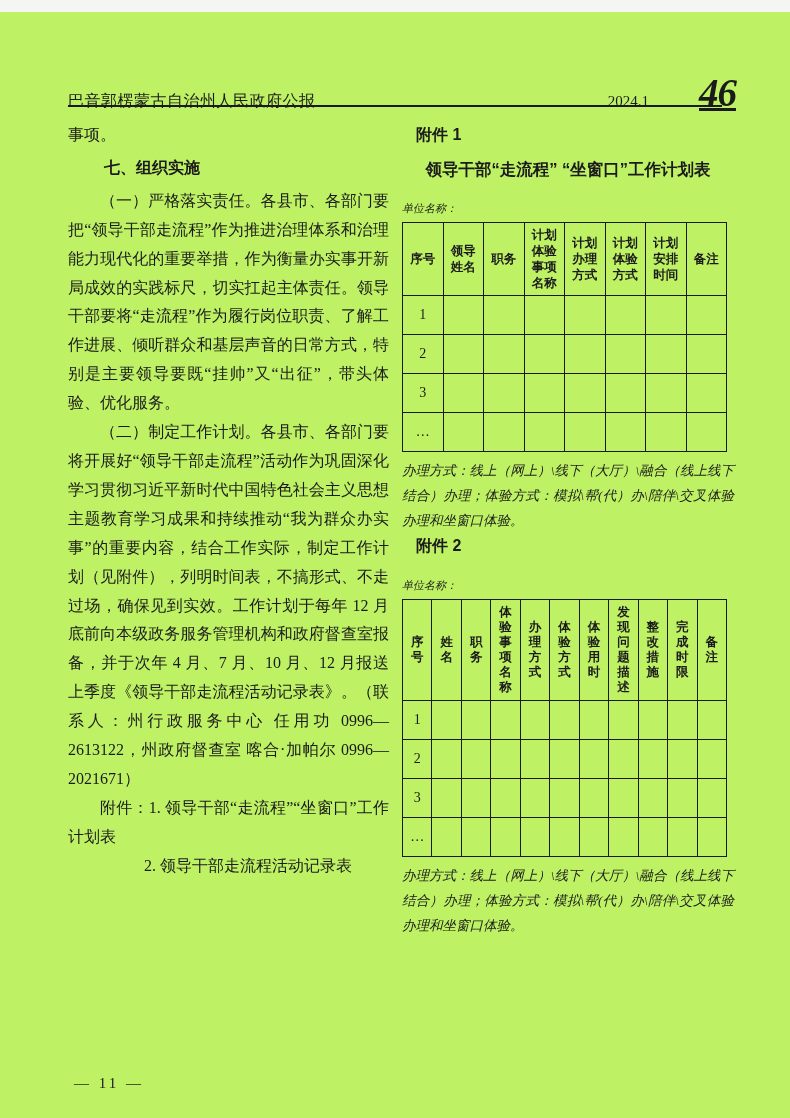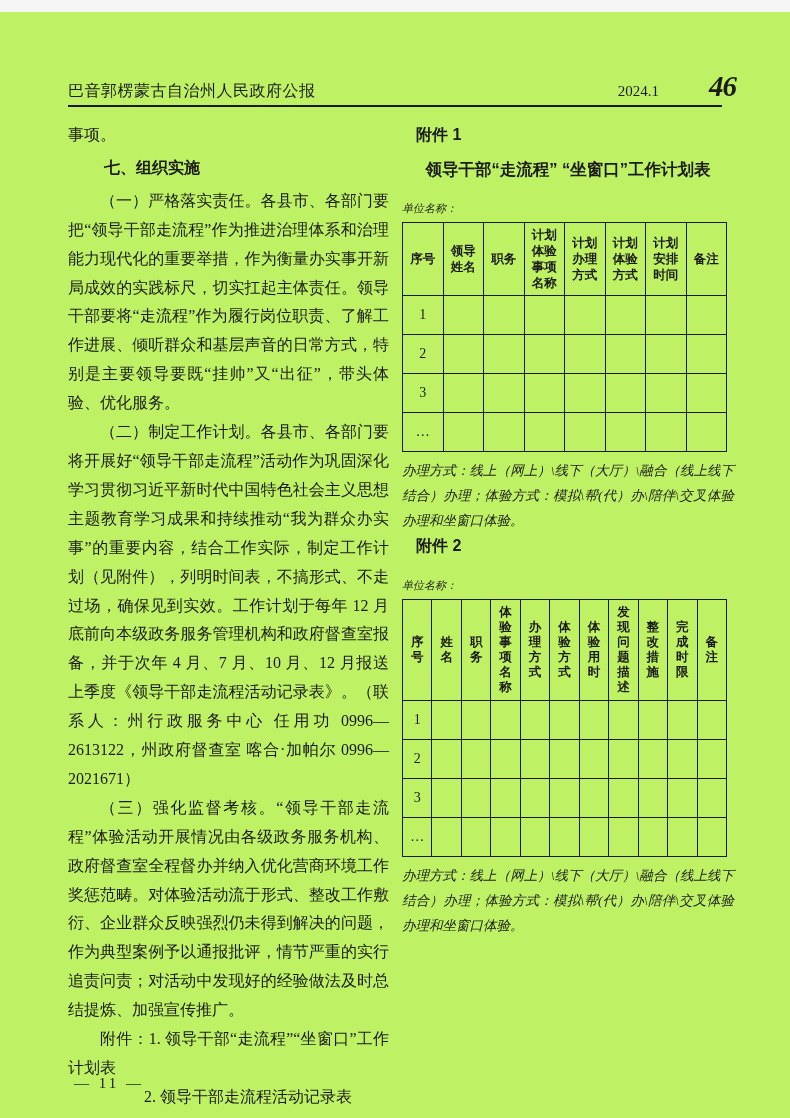--- a/index.html
+++ b/index.html
@@ -22,22 +22,22 @@
     position: absolute; left: 68px; top: 58px; width: 668px;
     display: flex; justify-content: space-between; align-items: baseline;
   }
   .gazette-title {
     font-family: "Liberation Sans", sans-serif;
     font-size: 16px; letter-spacing: 0.5px; font-weight: 500;
   }
   .header-right { display: flex; align-items: baseline; gap: 40px; }
   .issue-date { font-size: 15px; margin-right: 10px; }
   .issue-number {
-    font-size: 29px; font-weight: bold; font-style: italic;
-    font-family: "Liberation Serif", serif; letter-spacing: -1px;
+    font-size: 39px; font-weight: bold; font-style: italic;
+    font-family: "Liberation Serif", serif; letter-spacing: -1px; text-decoration: underline;
   }
   .header-rule {
     position: absolute; left: 68px; top: 93px; width: 654px;
     border-top: 2px solid #1a1a1a; height: 0;
   }
 
   
   .left-col {
     position: absolute; left: 68px; top: 109px; width: 321px;
     font-size: 16px; line-height: 28.9px; text-align: justify;
@@ -98,21 +98,20 @@
       <span class="issue-number">46</span>
     </span>
   </header>
   <div class="header-rule"></div>
 
   <section class="left-col">
     <p class="body-p no-indent">事项。</p>
     <h3 class="section-heading">七、组织实施</h3>
     <p class="body-p">（一）严格落实责任。各县市、各部门要把“领导干部走流程”作为推进治理体系和治理能力现代化的重要举措，作为衡量办实事开新局成效的实践标尺，切实扛起主体责任。领导干部要将“走流程”作为履行岗位职责、了解工作进展、倾听群众和基层声音的日常方式，特别是主要领导要既“挂帅”又“出征”，带头体验、优化服务。</p>
     <p class="body-p">（二）制定工作计划。各县市、各部门要将开展好“领导干部走流程”活动作为巩固深化学习贯彻习近平新时代中国特色社会主义思想主题教育学习成果和持续推动“我为群众办实事”的重要内容，结合工作实际，制定工作计划（见附件），列明时间表，不搞形式、不走过场，确保见到实效。工作计划于每年 12 月底前向本级政务服务管理机构和政府督查室报备，并于次年 4 月、7 月、10 月、12 月报送上季度《领导干部走流程活动记录表》。（联系人：州行政服务中心 任用功 0996—2613122，州政府督查室 喀合·加帕尔 0996—2021671）</p>
-    <p class="body-p">（三）强化监督考核。“领导干部走流程”体验活动开展情况由各级政务服务机构、政府督查室全程督办并纳入优化营商环境工作奖惩范畴。对体验活动流于形式、整改工作敷衍、企业群众反映强烈仍未得到解决的问题，作为典型案例予以通报批评，情节严重的实行追责问责；对活动中发现好的经验做法及时总结提炼、加强宣传推广。</p>
     <p class="body-p">附件：1. 领导干部“走流程”“坐窗口”工作计划表</p>
     <p class="body-p attach-line-2">2. 领导干部走流程活动记录表</p>
   </section>
 
   <section class="right-col">
 
     <div class="attachment">
       <div class="attachment-label">附件 1</div>
       <div class="attachment-title">领导干部“走流程” “坐窗口”工作计划表</div>
       <div class="unit-name">单位名称：</div>

